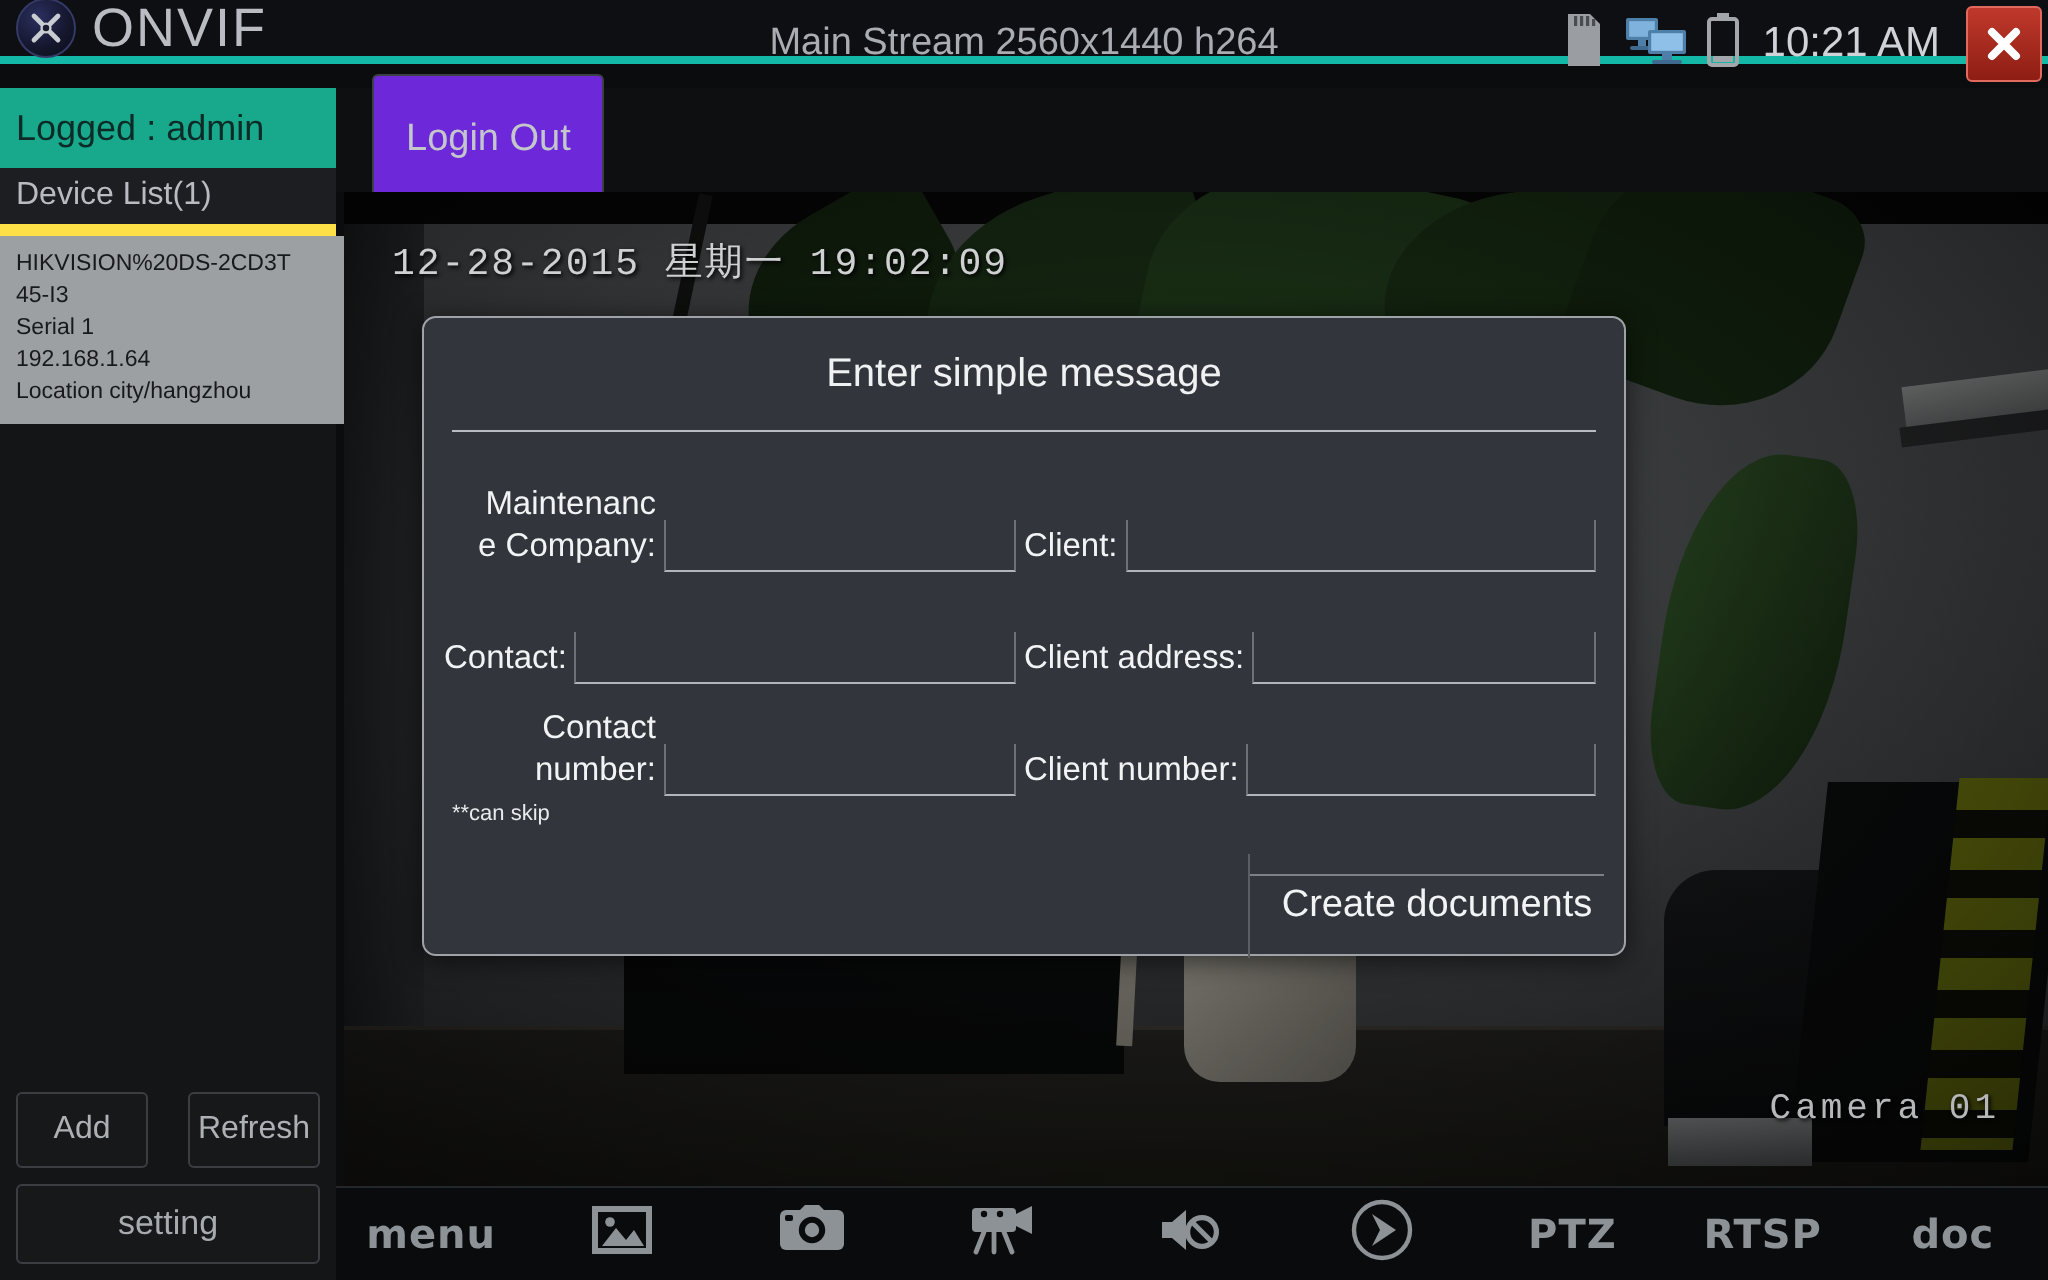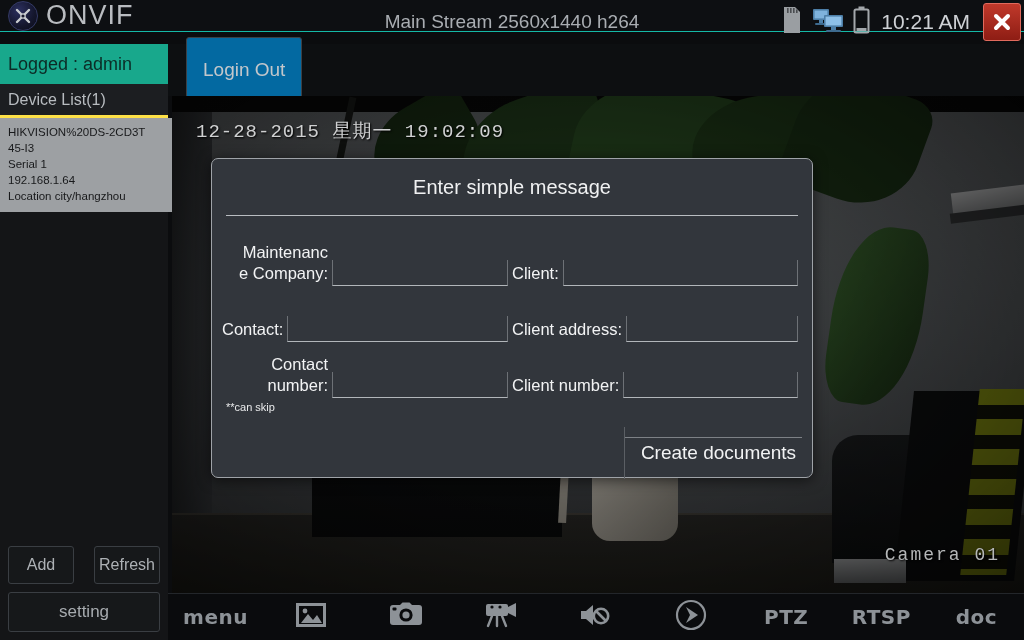--- a/index.html
+++ b/index.html
@@ -12,21 +12,21 @@
   #app {
     position: relative;
     width: 1024px; height: 640px;
     background: #0b0c0e;
   }
 
   
   .titlebar {
     position: absolute; left: 0; top: 0; width: 1024px; height: 32px;
     background: #0d0f12;
-    border-bottom: 1px solid #14b8a6;
+    border-bottom: 4px solid #14b8a6;
     display: flex; align-items: center;
   }
   .tb-logo-wrap {
     display: flex; align-items: center; gap: 8px;
     margin-left: 8px;
   }
   .logo-circle {
     width: 30px; height: 30px; border-radius: 50%;
     background: radial-gradient(circle at 35% 30%, #2b2f5e 0%, #14162c 60%, #0a0b17 100%);
     border: 1px solid #343a66;
@@ -64,21 +64,21 @@
     background: #141517;
   }
   .logged-bar {
     height: 40px; background: #18a88c;
     display: flex; align-items: center; padding-left: 8px;
   }
   .logged-bar span { font-size: 18px; color: #0c2b26; }
   .devlist-hdr {
     height: 34px; background: #1c1e21;
     display: flex; align-items: center; padding-left: 8px;
-    border-bottom: 3px solid #fde047;
+    border-bottom: 6px solid #fde047;
   }
   .devlist-hdr span { font-size: 16px; color: #b8bcc0; }
   .dev-item {
     background: #9da0a3;
     margin: 0; padding: 6px 6px 8px 8px;
     width: 184px;
   }
   .dev-item div {
     font-size: 11.5px; color: #18191b; line-height: 16px;
     white-space: nowrap;
@@ -107,21 +107,21 @@
 
   
   .logout-row {
     position: absolute; left: 168px; top: 44px; width: 856px; height: 52px;
     background: #0d0f11;
     display: flex; align-items: center;
   }
   .logout-btn {
     margin-left: 18px;
     padding: 21px 16px;
-    background: #0369a1;
+    background: #6d28d9;
     border: 1px solid #3c4045;
     border-radius: 3px;
     font-size: 19px; color: #c3c7cb;
   }
 
   
   .video {
     position: absolute; left: 172px; top: 96px;
     width: 852px; height: 497px;
     background: #0a0a0a;

